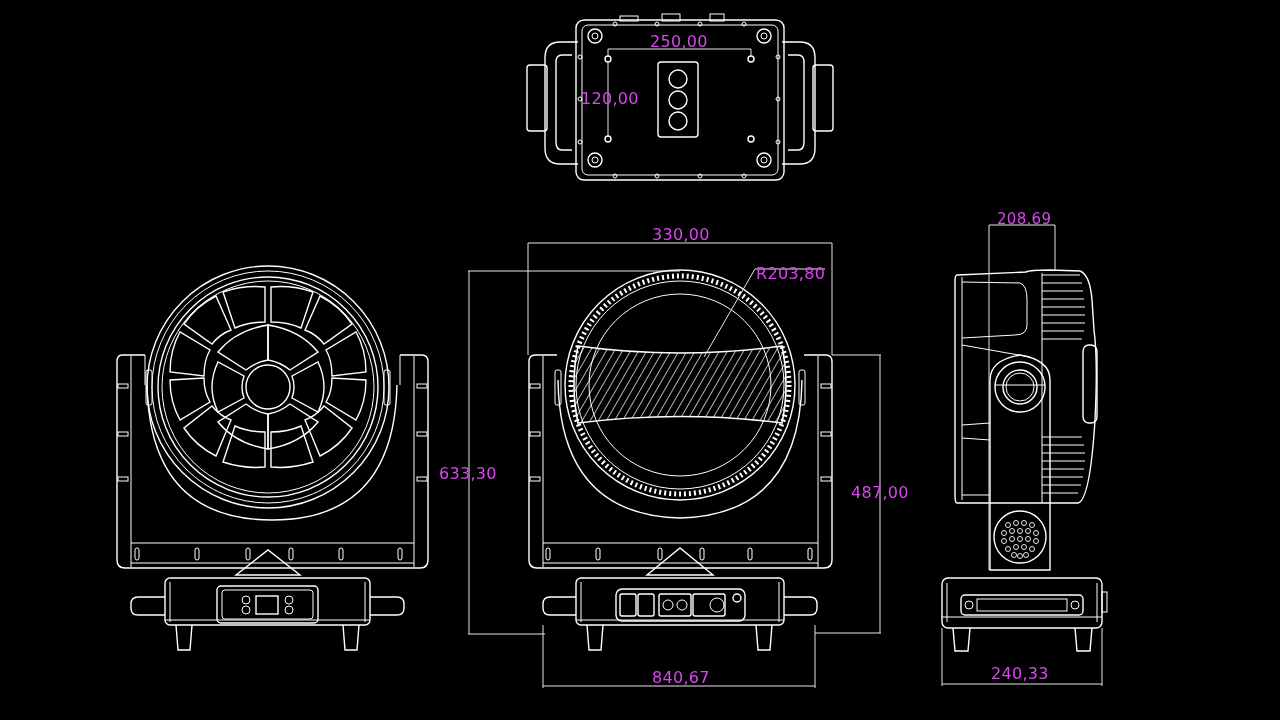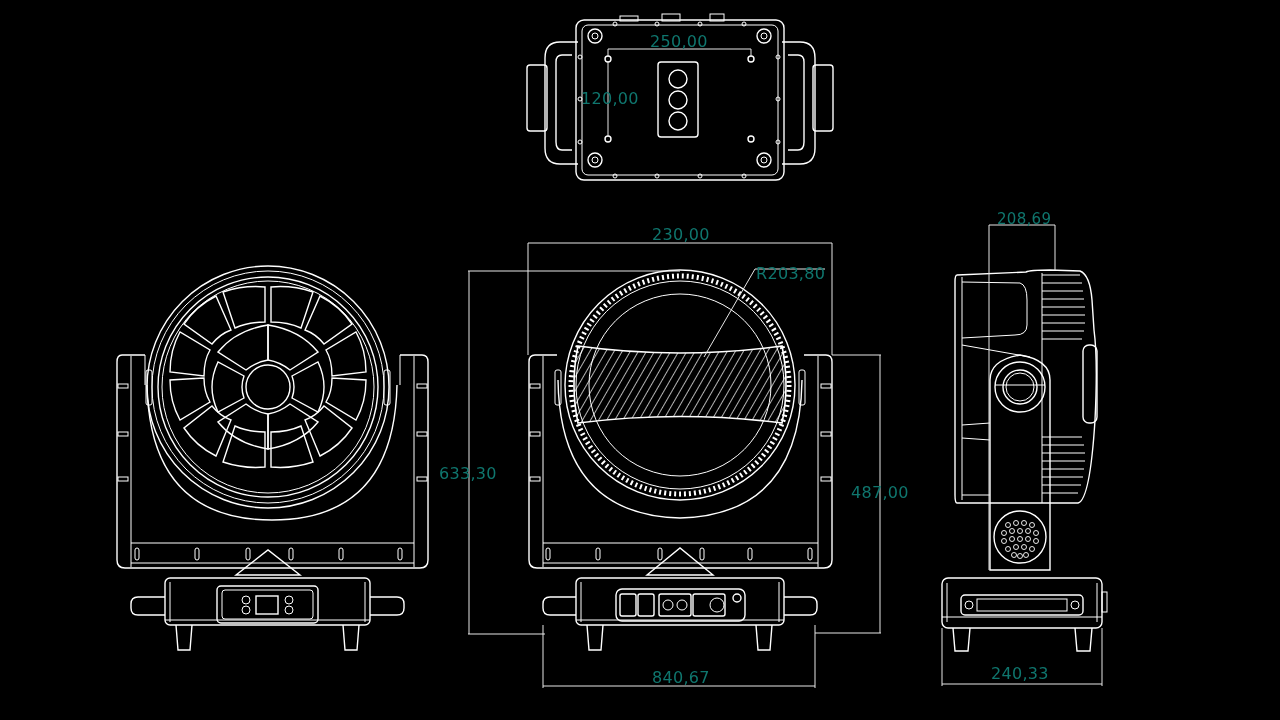--- a/index.html
+++ b/index.html
@@ -1,21 +1,21 @@
 <!DOCTYPE html>
 <html><head>
 <meta charset="utf-8">
 <style>
   html,body{margin:0;padding:0;background:#000;}
   body{width:1280px;height:720px;overflow:hidden;position:relative;font-family:"DejaVu Sans",sans-serif;}
   svg{position:absolute;left:0;top:0;}
   .ln{stroke:#fff;stroke-width:1.4;fill:none;}
   .thin{stroke:#fff;stroke-width:1;fill:none;}
   .dim{stroke:#e6e6e6;stroke-width:1;fill:none;}
-  .lbl{position:absolute;color:#0f766e;font-size:16px;line-height:16px;letter-spacing:0.3px;white-space:nowrap;font-family:"DejaVu Sans",sans-serif;}
+  .lbl{position:absolute;color:#d946ef;font-size:16px;line-height:16px;letter-spacing:0.3px;white-space:nowrap;font-family:"DejaVu Sans",sans-serif;}
 </style>
 </head>
 <body>
 
 <svg width="1280" height="720" viewBox="0 0 1280 720">
 
   <g>
 
     <path class="ln" d="M578,42 L560,42 Q545,42 545,58 L545,148 Q545,164 560,164 L578,164"></path>
     <path class="ln" d="M572,55 L562,55 Q556,55 556,62 L556,142 Q556,150 562,150 L572,150"></path>
@@ -297,19 +297,19 @@
     <line class="dim" x1="989" y1="225" x2="989" y2="570"></line>
     <line class="dim" x1="1055" y1="225" x2="1055" y2="270"></line>
     <line class="dim" x1="942" y1="628" x2="942" y2="686"></line>
     <line class="dim" x1="1102" y1="628" x2="1102" y2="686"></line>
     <line class="dim" x1="942" y1="684" x2="1102" y2="684"></line>
   </g>
 </svg>
 
 <div class="lbl" style="left:650px;top:34px;">250,00</div>
 <div class="lbl" style="left:581px;top:91px;">120,00</div>
-<div class="lbl" style="left:652px;top:227px;">230,00</div>
+<div class="lbl" style="left:652px;top:227px;">330,00</div>
 <div class="lbl" style="left:756px;top:266px;">R203,80</div>
 <div class="lbl" style="left:439px;top:443px;margin-top:23px;">633,30</div>
 <div class="lbl" style="left:851px;top:485px;">487,00</div>
 <div class="lbl" style="left:652px;top:670px;">840,67</div>
 <div class="lbl" style="left:997px;top:211px;font-size:15px;">208,69</div>
 <div class="lbl" style="left:991px;top:666px;">240,33</div>
 
 </body></html>

